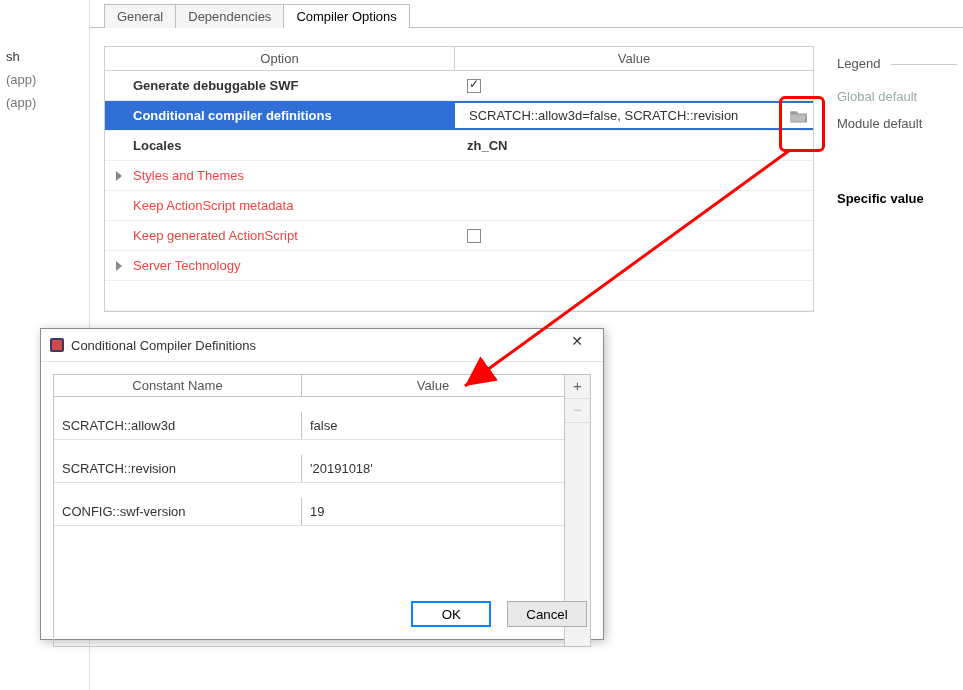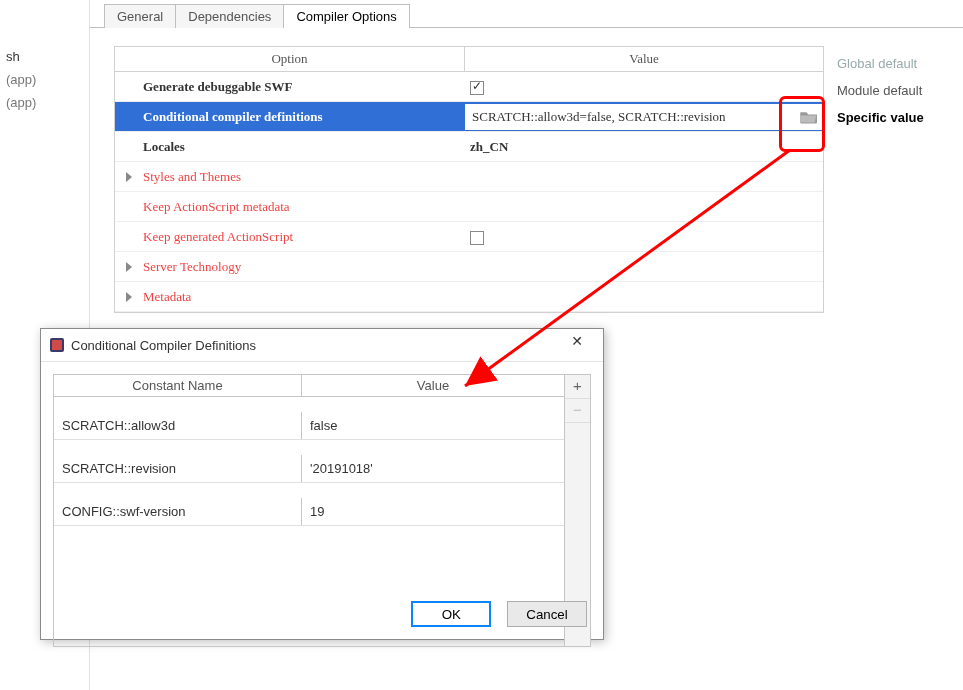--- a/index.html
+++ b/index.html
@@ -56,25 +56,24 @@
     z-index: 2;
     text-align: center;
   }
   .tab-content {
     border-top: 1px solid #bfbfbf;
     margin-top: -1px;
     margin-left: 0;
     padding-top: 18px;
   }
   .opt-table {
-    margin-left: 24px;
+    margin-left: 14px;
     width: 710px;
     border: 1px solid #d0d0d0;
     border-collapse: collapse;
-    font-family: Liberation Serif, serif;
   }
   .opt-table .hdr {
     display: flex;
     background: #fff;
     border-bottom: 1px solid #d0d0d0;
   }
   .opt-table .hdr div {
     text-align: center;
     padding: 4px 0;
     color: #555;
@@ -87,21 +86,21 @@
     min-height: 30px;
     border-bottom: 1px solid #eee;
   }
   .opt-row .cell-opt {
     width: 350px;
     padding: 4px 8px 4px 28px;
     position: relative;
   }
   .opt-row .cell-val {
     flex: 1;
-    padding: 4px 5px;
+    padding: 4px 12px;
     position: relative;
   }
   .opt-row.selected {
     background: #2f6fd6;
     color: #fff;
   }
   .opt-row.selected .cell-val {
     background: #fff;
     color: #333;
   }
@@ -166,21 +165,21 @@
   .legend .title::after {
     content: "";
     position: absolute;
     left: 54px; right: 0; top: 50%;
     border-top: 1px solid #ccc;
   }
   .legend div { padding: 6px 0; }
   .legend .gl { color: #9aa; }
   .legend .pd { color: #555; font-weight: 700; }
   .legend .md { color: #555; }
-  .legend .sv { color: #000; font-weight: 700; }
+  .legend .sv { color: #000; font-weight: 700; margin-top: 48px; }
 
   
   .dialog {
     position: absolute;
     left: 40px; top: 328px;
     width: 564px; height: 312px;
     background: #fff;
     border: 1px solid #8a8a8a;
     box-shadow: 2px 2px 10px rgba(0,0,0,0.25);
     z-index: 20;
@@ -347,34 +346,27 @@
             <svg viewBox="0 0 12 12">
                 <path d="M3 1l6 5-6 5z" fill="#888"></path>
               </svg>
           </span>
           <span>Server Technology</span>
         </div>
         <div class="cell-val"></div>
       </div>
 
       <div class="opt-row">
-        <div class="cell-opt gray">
-          <span class="expand">
-            <svg viewBox="0 0 12 12">
-                <path d="M3 1l6 5-6 5z" fill="#888"></path>
-              </svg>
-          </span>
-          <span>Metadata</span>
-        </div>
         <div class="cell-val"></div>
       </div>
     </div>
   </div>
 
   <div class="legend">
+    <div class="title">Legend</div>
     <div class="gl">Global default</div>
     <div class="md">Module default</div>
     <div class="sv">Specific value</div>
   </div>
 </div>
 
 <div class="red-box" style="left:779px; top:96px; width:46px; height:56px;"></div>
 
 <svg class="arrow">
   <defs>

